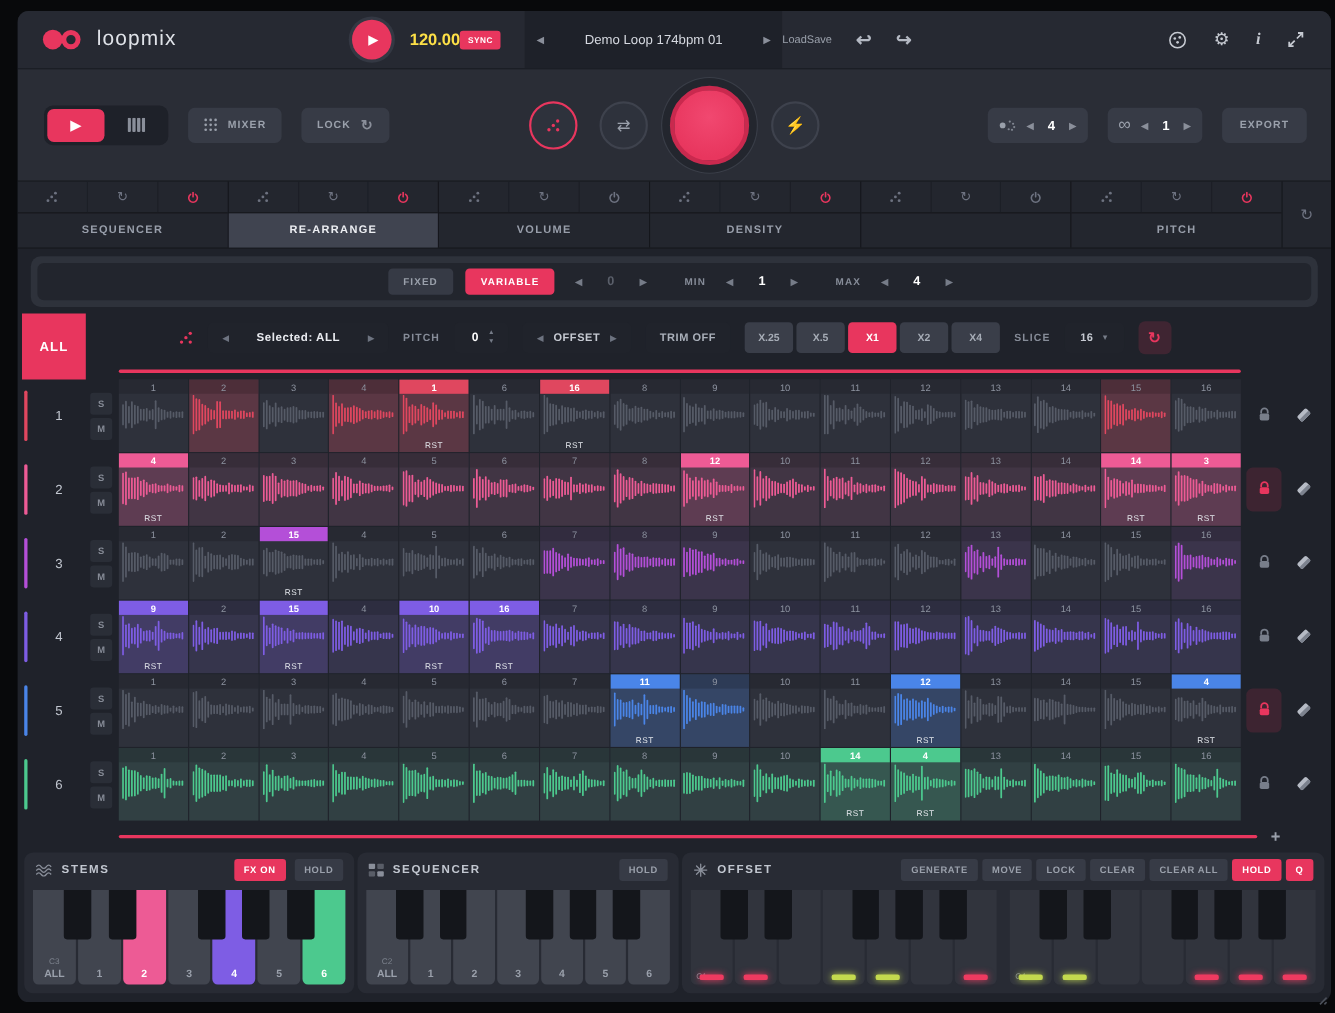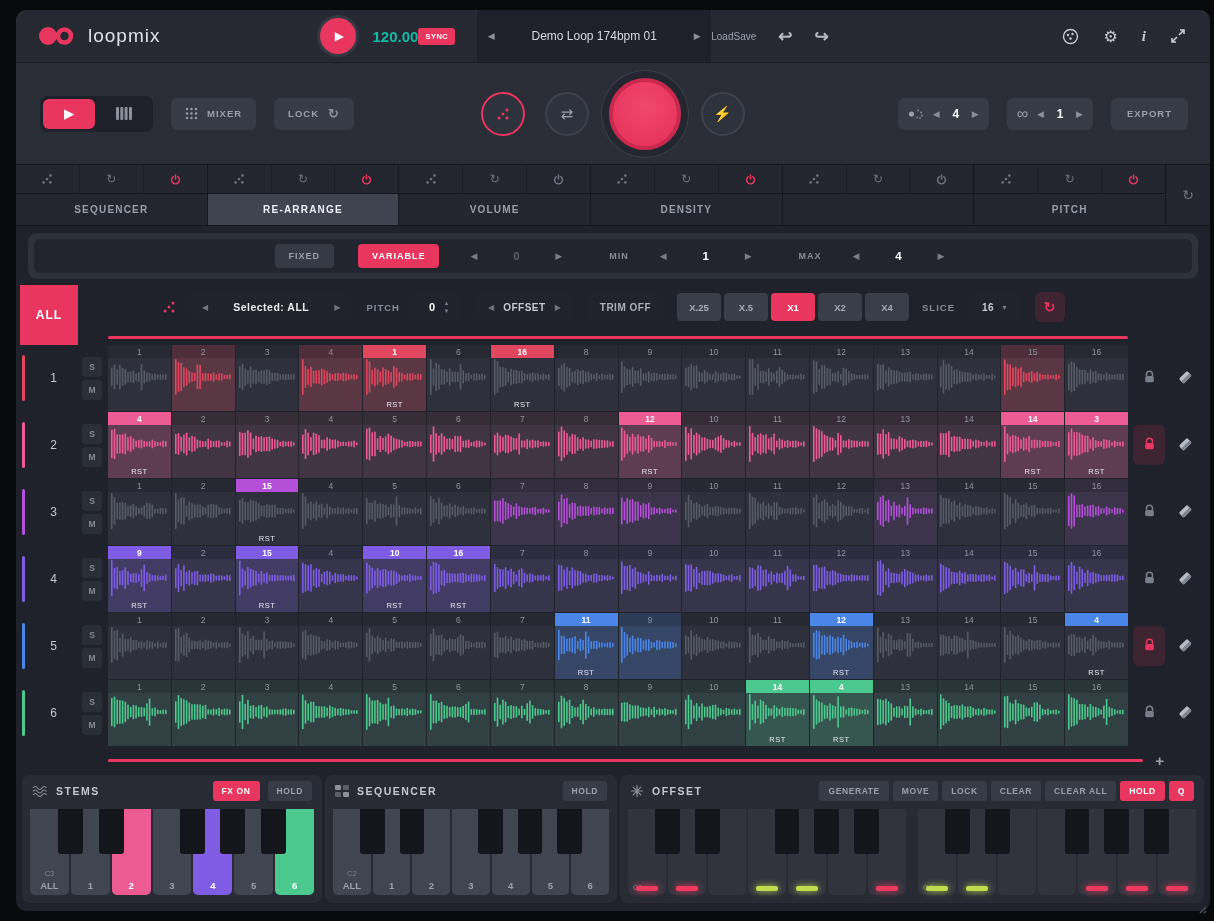--- a/index.html
+++ b/index.html
@@ -6,21 +6,21 @@
 html,body{width:1214px;height:921px;background:#08090b;font-family:"Liberation Sans",sans-serif;overflow:hidden;position:relative}
 button{font-family:inherit;cursor:pointer;background:none;border:none;color:inherit}
 .window{position:absolute;left:16px;top:10px;width:1194px;height:901px;background:#1f222a;border-radius:10px;overflow:hidden;display:flex;flex-direction:column}
 
 
 .topbar{height:52px;background:#262932;display:flex;align-items:center;flex-shrink:0}
 .logo{display:flex;align-items:center;gap:10px;margin-left:20px}
 .logo span{color:#dfe2e8;font-size:19px;letter-spacing:1px}
 .playbtn{margin-left:160px;width:36px;height:36px;border-radius:50%;background:#e8365e;box-shadow:0 0 0 3px #343843;color:#fff;display:flex;align-items:center;justify-content:center;flex-shrink:0}
 .playbtn .tri{font-size:12px;margin-left:2px}
-.tempo{margin-left:16px;color:#14b8a6;font-size:15px;font-weight:bold;cursor:pointer}
+.tempo{margin-left:16px;color:#fde047;font-size:15px;font-weight:bold;cursor:pointer}
 .sync{background:#e8365e;color:#fff;border-radius:3px;font-size:7.5px;font-weight:bold;padding:4px 7px;letter-spacing:.5px}
 .preset{margin-left:22px;align-self:stretch;background:#1e2129;display:flex;align-items:center;width:234px;flex-shrink:0}
 .pname{flex:1;text-align:center;color:#d6d9e0;font-size:12px;cursor:pointer}
 .navarrow{color:#8a8f9a;font-size:9px;width:28px;height:100%}
 .txtbtn{color:#9aa0ab;font-size:10px;margin-left:0}
 .histbtn{color:#b4b9c3;font-size:17px;margin-left:22px;font-weight:bold}
 .spacer{flex:1}
 .iconbtn{color:#c6cad2;font-size:16px;margin-right:24px;display:flex;align-items:center}
 .info{font-family:"Liberation Serif",serif;font-style:italic;font-weight:bold;font-size:15px}
 
@@ -50,21 +50,21 @@
 .tabicons{height:29px;display:flex;border-bottom:1px solid #14161b}
 .ticon{flex:1;display:flex;align-items:center;justify-content:center;color:#6d7280;border-right:1px solid #1c1f26;font-size:12px}
 .ticon:last-child{border-right:none}
 .pon{color:#e8365e}
 .tablabel{height:31px;display:flex;align-items:center;justify-content:center;font-size:10px;letter-spacing:1.2px;color:#989eaa;font-weight:bold}
 .tabcol.active .tablabel{background:#404450;color:#eceef2}
 .endcol{flex:0 0 44px;border-right:none;align-items:center;justify-content:center;display:flex;color:#6d7280;font-size:14px}
 
 
 .varbar{margin:7px 12px 6px;background:#2e323b;border-radius:9px;padding:6px;flex-shrink:0}
-.varbar-inner{background:#22252d;border-radius:6px;height:34px;display:flex;align-items:center;justify-content:center;gap:24px}
+.varbar-inner{background:#22252d;border-radius:6px;height:34px;display:flex;align-items:center;justify-content:center;gap:11px}
 .vbtn{height:24px;padding:0 14px;border-radius:4px;background:#363a45;color:#9aa0ab;font-size:9px;font-weight:bold;letter-spacing:1px}
 .vbtn.red{background:#e8365e;color:#fff}
 .varrow{color:#767c88;font-size:9px;padding:0 7px}
 .vval{color:#fff;font-size:11.5px;font-weight:bold;min-width:16px;text-align:center}
 .vval.dim{color:#5a5f6a}
 .vlabel{color:#868c98;font-size:9px;font-weight:bold;letter-spacing:1px;margin-left:16px}
 
 
 .toolwrap{position:relative;padding:0 4px;flex-shrink:0}
 .allblock{position:absolute;left:4px;top:0;width:58px;height:60px;background:#e8365e;color:#fff;display:flex;align-items:center;justify-content:center;font-weight:bold;font-size:12px;letter-spacing:1px;cursor:pointer}

